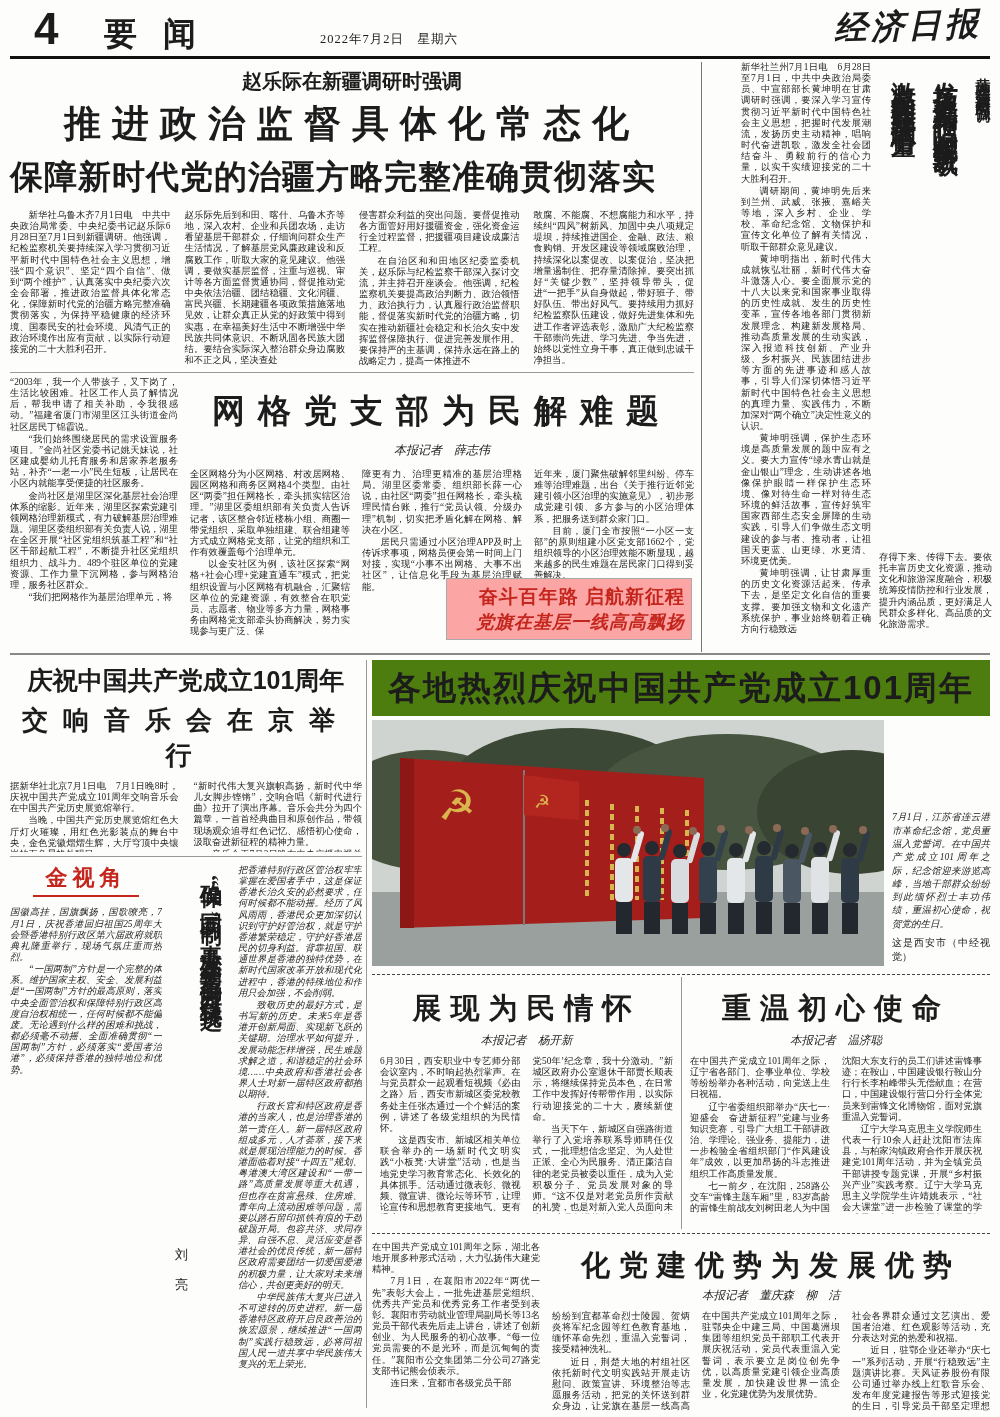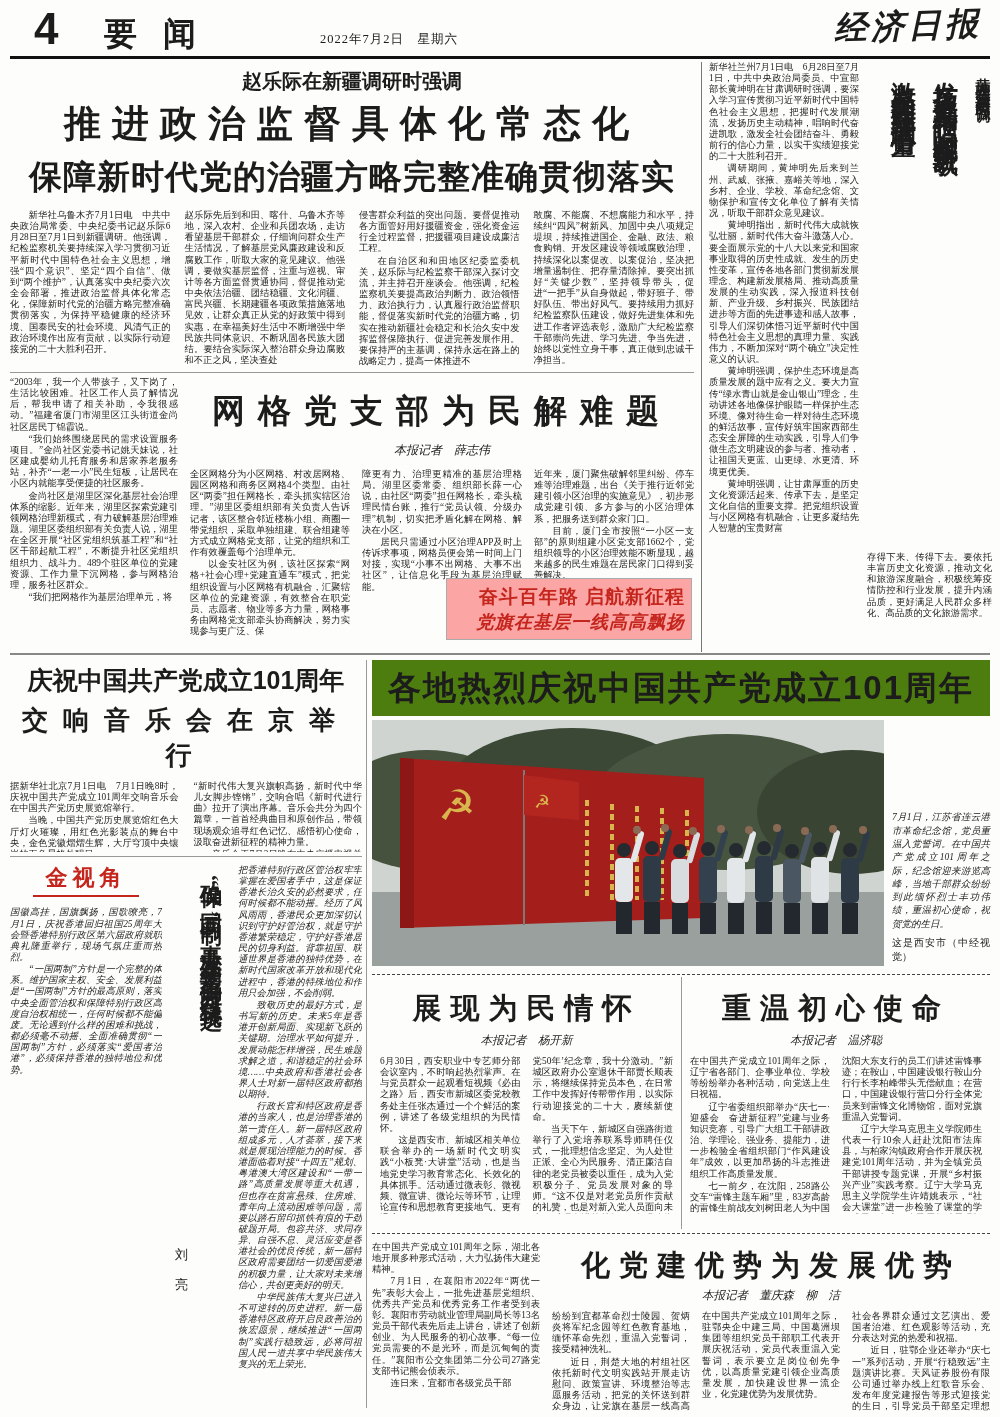--- a/index.html
+++ b/index.html
@@ -15,26 +15,26 @@
   .masthead{position:absolute;left:10px;top:4px;width:980px;height:52px;border-bottom:3px solid #111;}
   .pgnum{position:absolute;left:24px;top:0;font-size:44px;font-weight:bold;font-family:"Liberation Sans",sans-serif;}
   .section{position:absolute;left:94px;top:8px;font-size:33px;font-weight:bold;letter-spacing:26px;}
   .mdate{position:absolute;left:310px;bottom:8px;font-size:12.5px;letter-spacing:1px;}
   .brand{position:absolute;right:8px;top:0;font-size:33px;font-weight:bold;font-style:italic;
          transform:rotate(-2deg);letter-spacing:4px;}
   
   .zhao{position:absolute;left:10px;top:62px;width:684px;height:306px;}
   .kicker{text-align:center;font-size:20px;font-weight:bold;margin:6px 0 4px;}
   .zh1{text-align:center;font-size:37px;font-weight:900;letter-spacing:11px;margin:2px 0 0;}
-  .zh2{text-align:center;font-size:33px;font-weight:900;letter-spacing:1px;margin:6px 0 0;}
+  .zh2{text-align:left;font-size:33px;font-weight:900;letter-spacing:1px;margin:6px 0 0;}
   .cols4{display:grid;grid-template-columns:repeat(4,1fr);gap:14px;height:158px;overflow:hidden;margin-top:10px;}
   .vline-main{position:absolute;left:701px;top:62px;height:590px;border-left:1px solid #777;}
   
   .huang{position:absolute;left:709px;top:62px;width:283px;height:590px;display:flex;gap:8px;}
-  .h-body{width:150px;height:100%;overflow:hidden;}
+  .h-body{width:150px;height:100%;overflow:hidden;margin-left:32px;}
   .h-right{flex:1;position:relative;}
   .h-vh{writing-mode:vertical-rl;height:482px;margin-left:auto;}
   .h-vh span{display:block;}
   .h-kick{font-size:15px;font-weight:bold;letter-spacing:3px;margin-left:10px;padding-top:4px;}
   .h-l1,.h-l2{font-size:25px;font-weight:900;letter-spacing:4px;margin-left:9px;}
   .h-cont{margin-top:8px;height:92px;overflow:hidden;}
   
   .grid-art{position:absolute;left:10px;top:372px;width:684px;height:278px;display:flex;gap:12px;
             border-top:1px solid #999;padding-top:4px;box-sizing:border-box;}
   .g-lead{width:168px;height:100%;overflow:hidden;}
@@ -121,21 +121,21 @@
   </section>
 
   <div class="vline-main"></div>
 
   <section class="huang">
     <div class="h-body bt">
       <p class="ni">新华社兰州7月1日电　6月28日至7月1日，中共中央政治局委员、中宣部部长黄坤明在甘肃调研时强调，要深入学习宣传贯彻习近平新时代中国特色社会主义思想，把握时代发展潮流，发扬历史主动精神，唱响时代奋进凯歌，激发全社会团结奋斗、勇毅前行的信心力量，以实干实绩迎接党的二十大胜利召开。</p>
       <p>调研期间，黄坤明先后来到兰州、武威、张掖、嘉峪关等地，深入乡村、企业、学校、革命纪念馆、文物保护和宣传文化单位了解有关情况，听取干部群众意见建议。</p>
       <p>黄坤明指出，新时代伟大成就恢弘壮丽，新时代伟大奋斗激荡人心。要全面展示党的十八大以来党和国家事业取得的历史性成就、发生的历史性变革，宣传各地各部门贯彻新发展理念、构建新发展格局、推动高质量发展的生动实践，深入报道科技创新、产业升级、乡村振兴、民族团结进步等方面的先进事迹和感人故事，引导人们深切体悟习近平新时代中国特色社会主义思想的真理力量、实践伟力，不断加深对“两个确立”决定性意义的认识。</p>
       <p>黄坤明强调，保护生态环境是高质量发展的题中应有之义。要大力宣传“绿水青山就是金山银山”理念，生动讲述各地像保护眼睛一样保护生态环境、像对待生命一样对待生态环境的鲜活故事，宣传好筑牢国家西部生态安全屏障的生动实践，引导人们争做生态文明建设的参与者、推动者，让祖国天更蓝、山更绿、水更清、环境更优美。</p>
-      <p>黄坤明强调，让甘肃厚重的历史文化资源活起来、传承下去，是坚定文化自信的重要支撑。把党组织设置与小区网格有机融合，让更多凝结先人智慧的宝贵财富</p>
+      <p>黄坤明强调，让甘肃厚重的历史文化资源活起来、传承下去，是坚定文化自信的重要支撑。要加强文物和文化遗产系统保护，事业始终朝着正确方向行稳致远</p>
     </div>
     <div class="h-right">
       <div class="h-vh">
         <span class="h-kick">黄坤明在甘肃调研时强调</span>
         <span class="h-l1 hei">发扬历史主动精神 唱响时代奋进凯歌</span>
         <span class="h-l2 hei">激发全社会团结奋斗的信心力量</span>
       </div>
       <div class="h-cont bt">
         <p class="ni">存得下来、传得下去。要依托丰富历史文化资源，推动文化和旅游深度融合，积极统筹疫情防控和行业发展，提升内涵品质，更好满足人民群众多样化、高品质的文化旅游需求。</p>
       </div>

